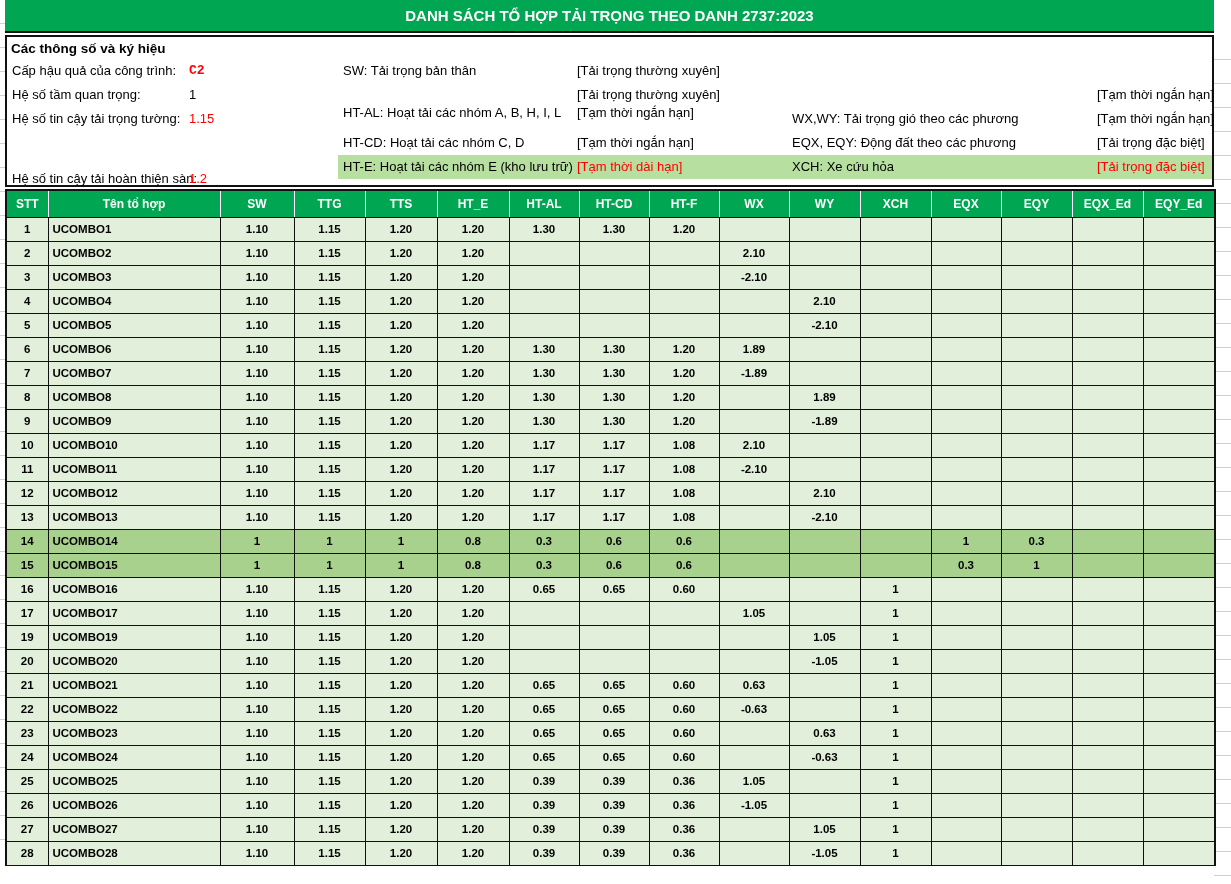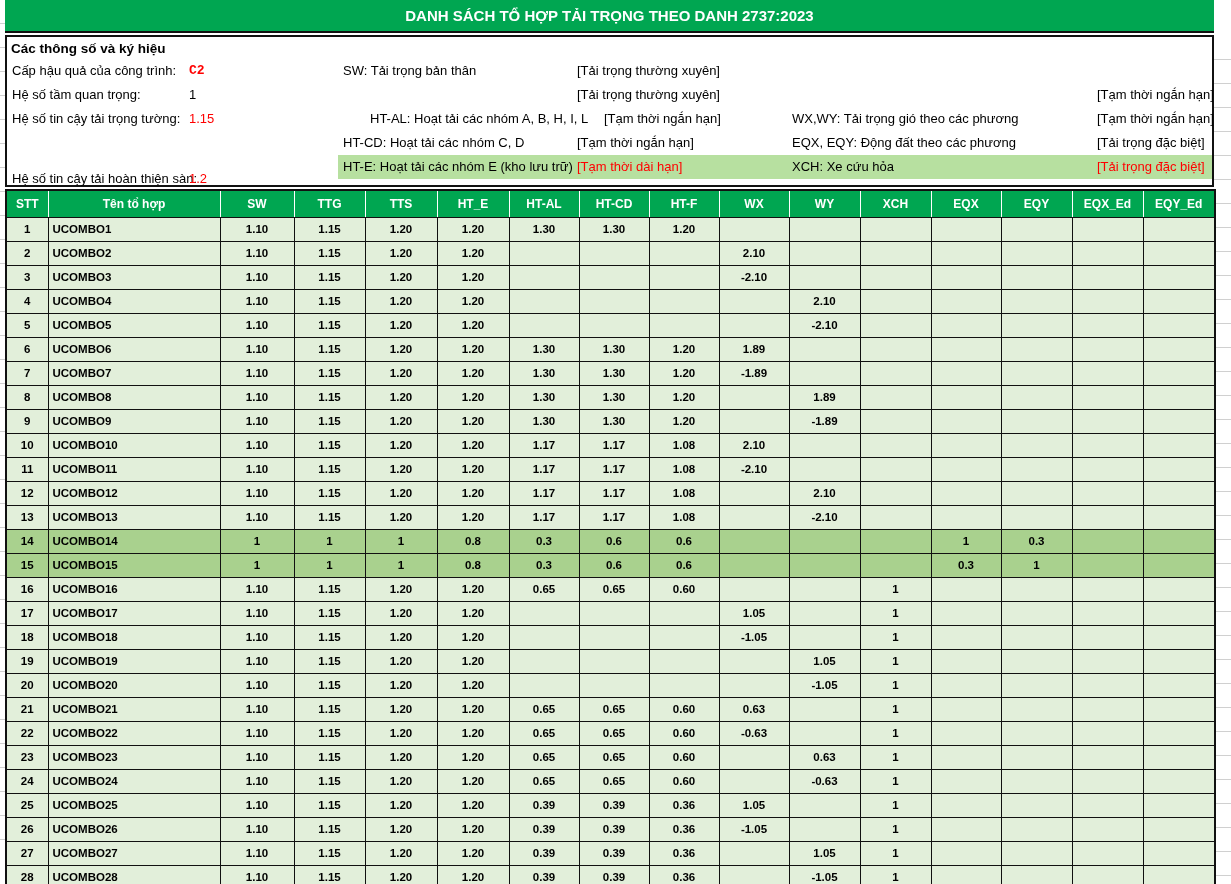--- a/index.html
+++ b/index.html
@@ -79,21 +79,21 @@
       </div>
     </div>
   <div id="legend-mid">
       <div class="lrow lrow-mid" style="top: 22px;">
         <span class="llabel">SW: Tải trọng bản thân</span>
         <span class="ltag">[Tải trọng thường xuyên]</span>
       </div>
       <div class="lrow lrow-mid" style="top: 46px;">
         <span class="ltag">[Tải trọng thường xuyên]</span>
       </div>
-      <div class="lrow lrow-mid" style="top: 70px; margin-left: 27px;">
+      <div class="lrow lrow-mid" style="top: 64px;">
         <span class="llabel">HT-AL: Hoạt tải các nhóm A, B, H, I, L</span>
         <span class="ltag">[Tạm thời ngắn hạn]</span>
       </div>
       <div class="lrow lrow-mid" style="top: 94px;">
         <span class="llabel">HT-CD: Hoạt tải các nhóm C, D</span>
         <span class="ltag">[Tạm thời ngắn hạn]</span>
       </div>
       <div class="lrow lrow-mid" style="top: 118px;">
         <span class="llabel">HT-E: Hoạt tải các nhóm E (kho lưu trữ)</span>
         <span class="ltag red">[Tạm thời dài hạn]</span>
@@ -458,38 +458,20 @@
         <td></td>
         <td>1.05</td>
         <td></td>
         <td>1</td>
         <td></td>
         <td></td>
         <td></td>
         <td></td>
       </tr>
       <tr>
-        <td>18</td>
-        <td class="name">UCOMBO18</td>
-        <td>1.10</td>
-        <td>1.15</td>
-        <td>1.20</td>
-        <td>1.20</td>
-        <td></td>
-        <td></td>
-        <td></td>
-        <td>-1.05</td>
-        <td></td>
-        <td>1</td>
-        <td></td>
-        <td></td>
-        <td></td>
-        <td></td>
-      </tr>
-      <tr>
         <td>19</td>
         <td class="name">UCOMBO19</td>
         <td>1.10</td>
         <td>1.15</td>
         <td>1.20</td>
         <td>1.20</td>
         <td></td>
         <td></td>
         <td></td>
         <td></td>

